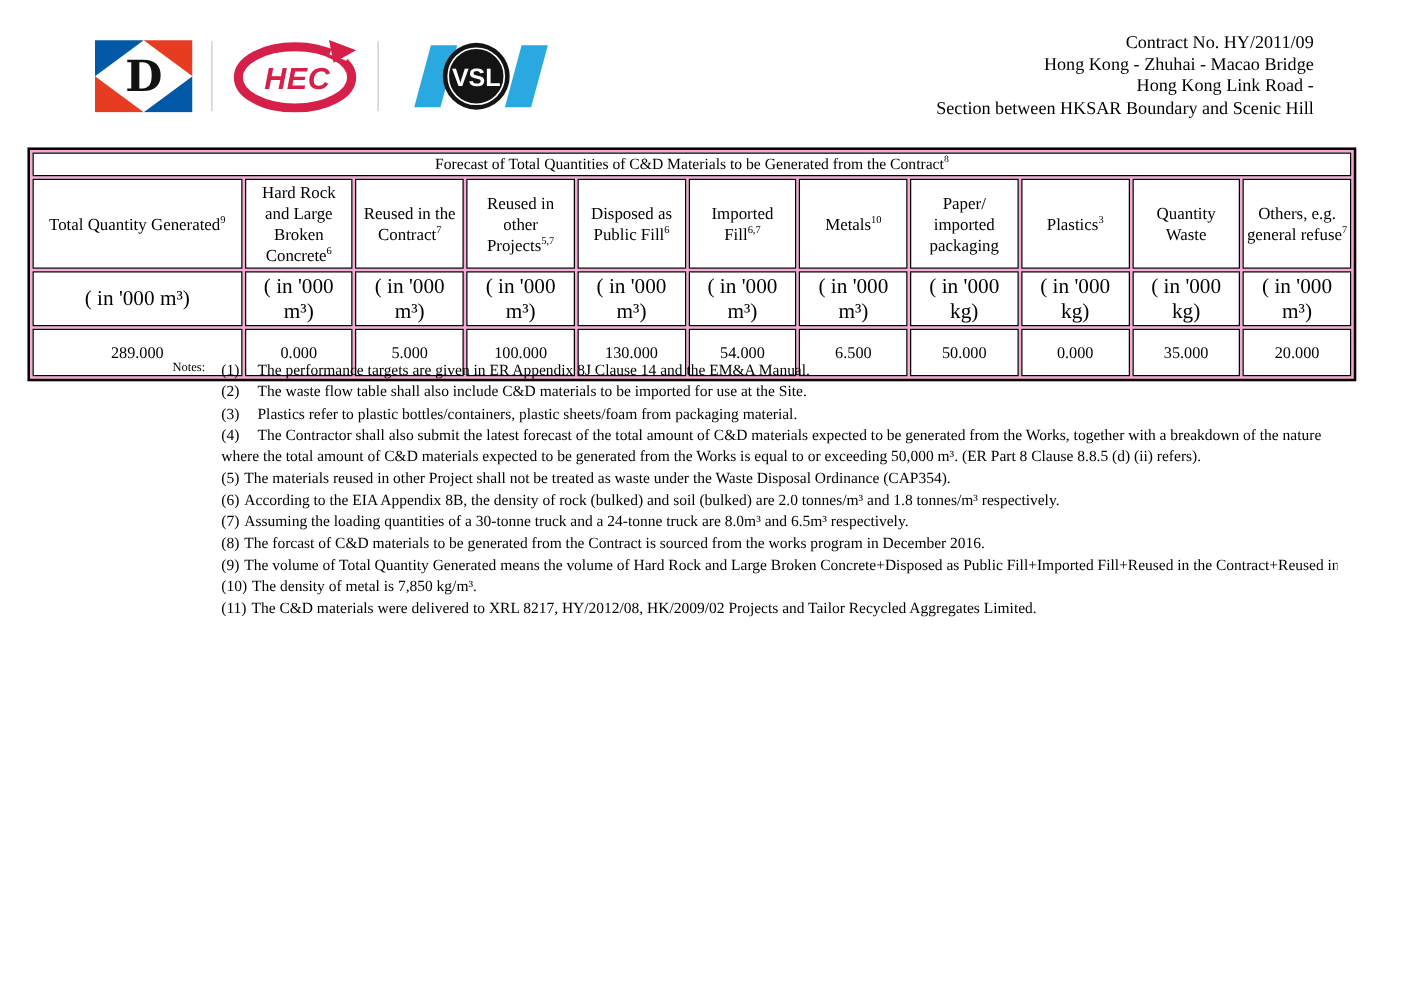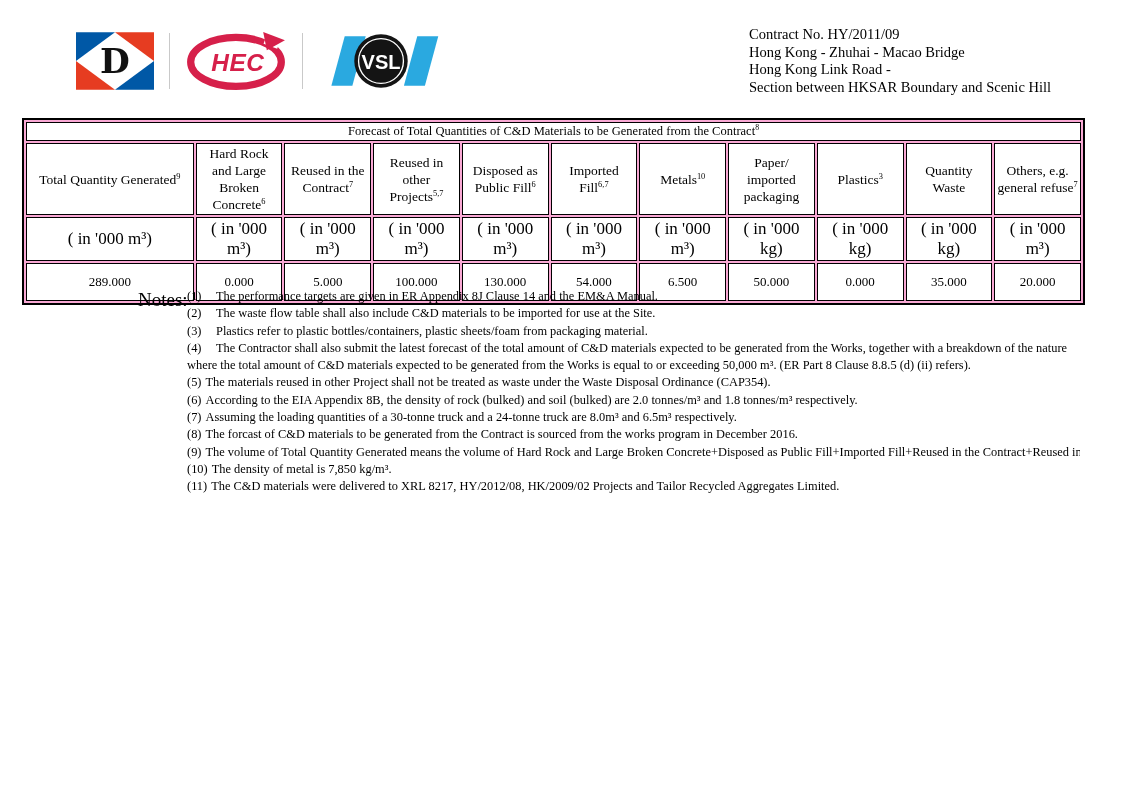--- a/index.html
+++ b/index.html
@@ -16,21 +16,21 @@
   .logos {
     position: absolute; left: 76px; top: 28px;
     display: flex; align-items: center; gap: 15px; height: 66px;
   }
   .logo-sep { width: 1px; height: 56px; background: #c9c9c9; }
   .logo svg { display: block; }
 
   
   .contract {
     position: absolute; top: 26px; right: 72px;
-    text-align: left; font-size: 14.5px; line-height: 17.5px;
+    text-align: right; font-size: 14.5px; line-height: 17.5px;
     white-space: nowrap;
   }
 
   
   .table-wrap {
     position: absolute; left: 22px; top: 118px; width: 1063px;
     border: 2px solid #000; background: #f9a8d4;
   }
   table.qty {
     width: 100%;
@@ -47,22 +47,22 @@
   }
   col.c-wide  { width: 16.2%; }
   .title-row td  { height: 16px; font-size: 12.5px; }
   .header-row td { height: 68px; font-size: 13.5px; line-height: 17px; }
   .unit-row td   { height: 19px; font-size: 17px; }
   .value-row td  { height: 38px; font-size: 13px; }
   sup { font-size: 0.62em; vertical-align: super; line-height: 0; }
 
   
   .notes { position: absolute; left: 138px; top: 288px; width: 985px; }
-  .notes-label { position: absolute; left: 0; top: 1px; font-size: 19px; }
-  .note-items { margin-left: 49px; width: 893px; font-size: 12.4px; }
+  .notes-label { position: absolute; left: 0; top: 1px; font-size: 10px; }
+  .note-items { margin-left: 39px; width: 893px; font-size: 12.4px; }
   .note { line-height: 17.3px; }
   .note-num { margin-right: 4px; }
   .note:nth-child(-n+4) .note-num { display: inline-block; min-width: 20px; margin-right: 9px; }
   .note:nth-child(9) { white-space: nowrap; overflow: hidden; }
 </style>
 </head>
 <body>
 
 <div class="logos">
 

